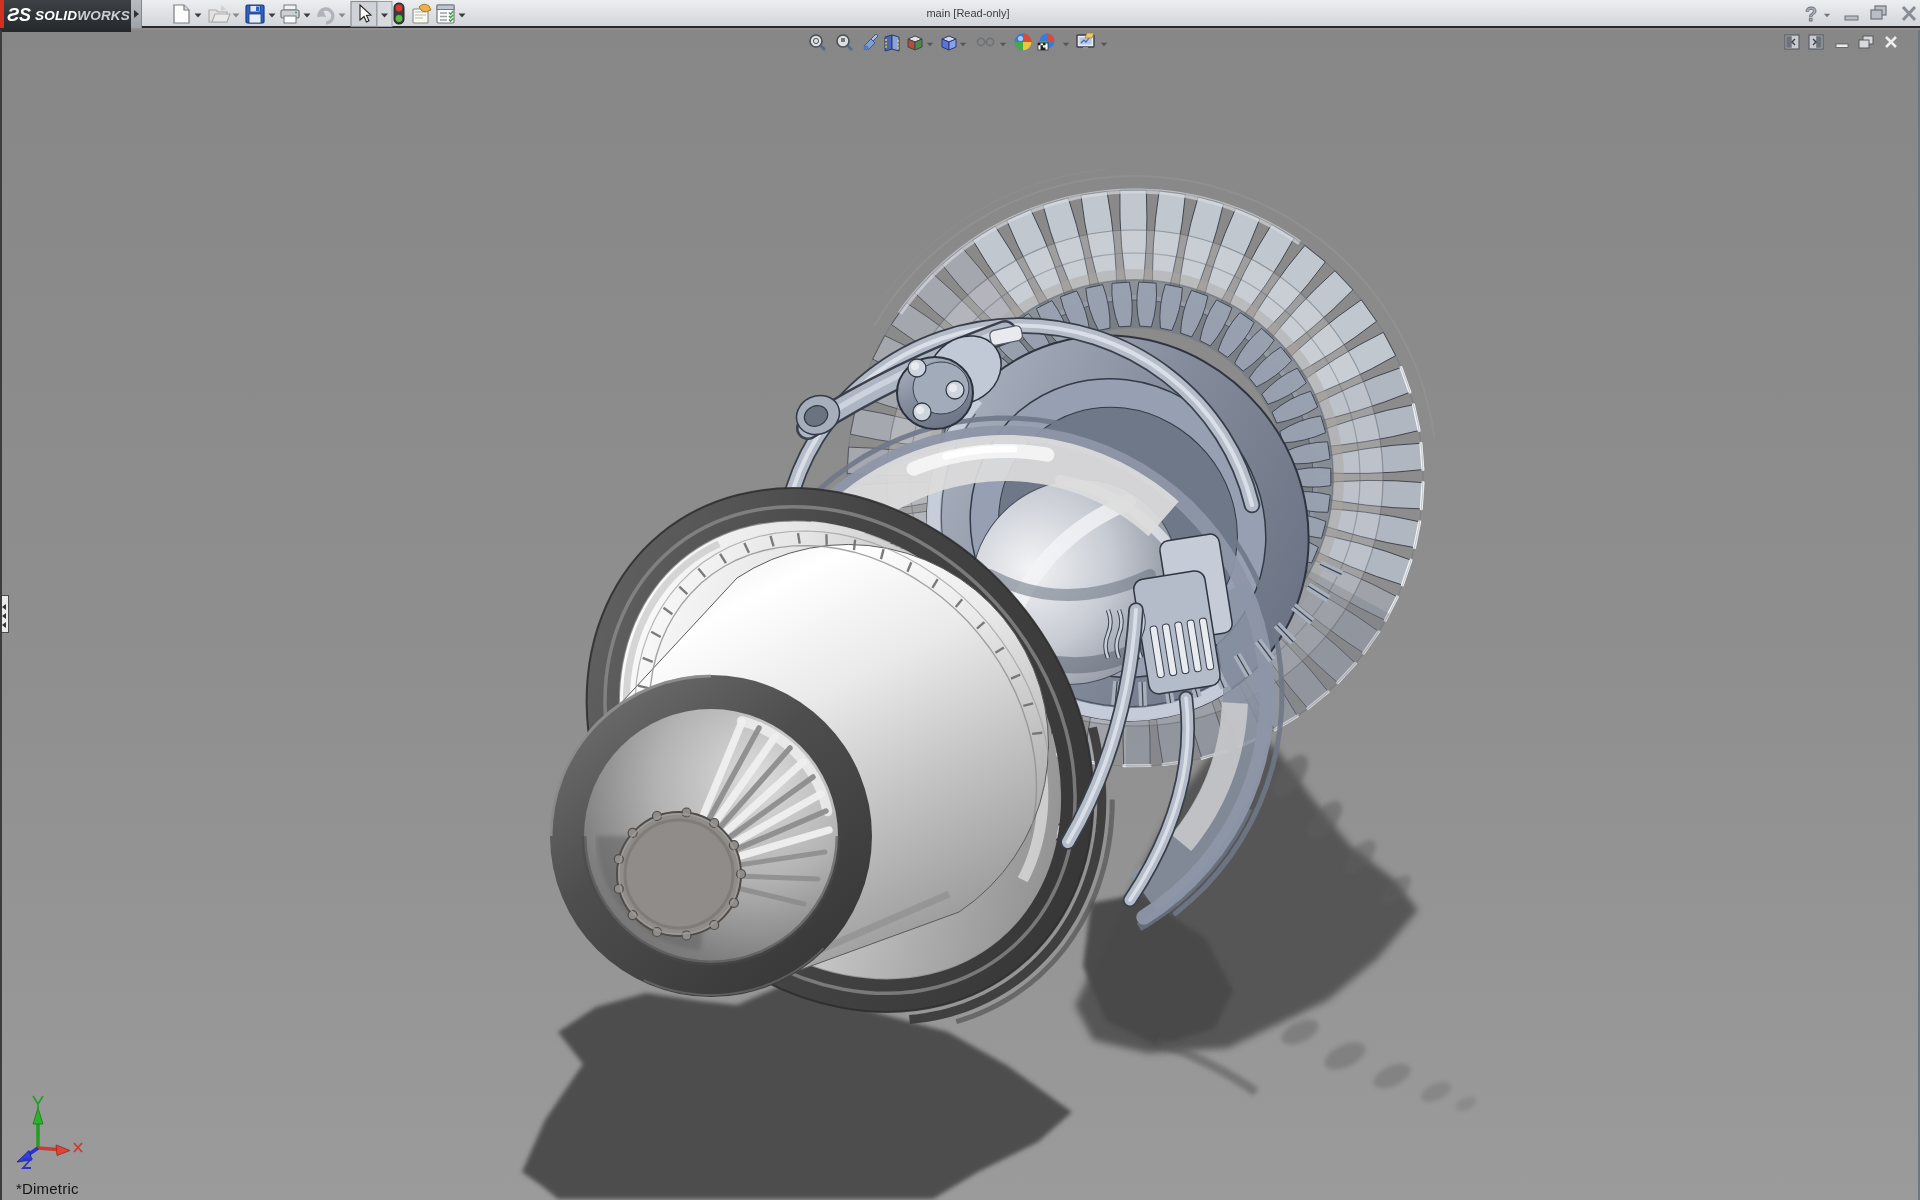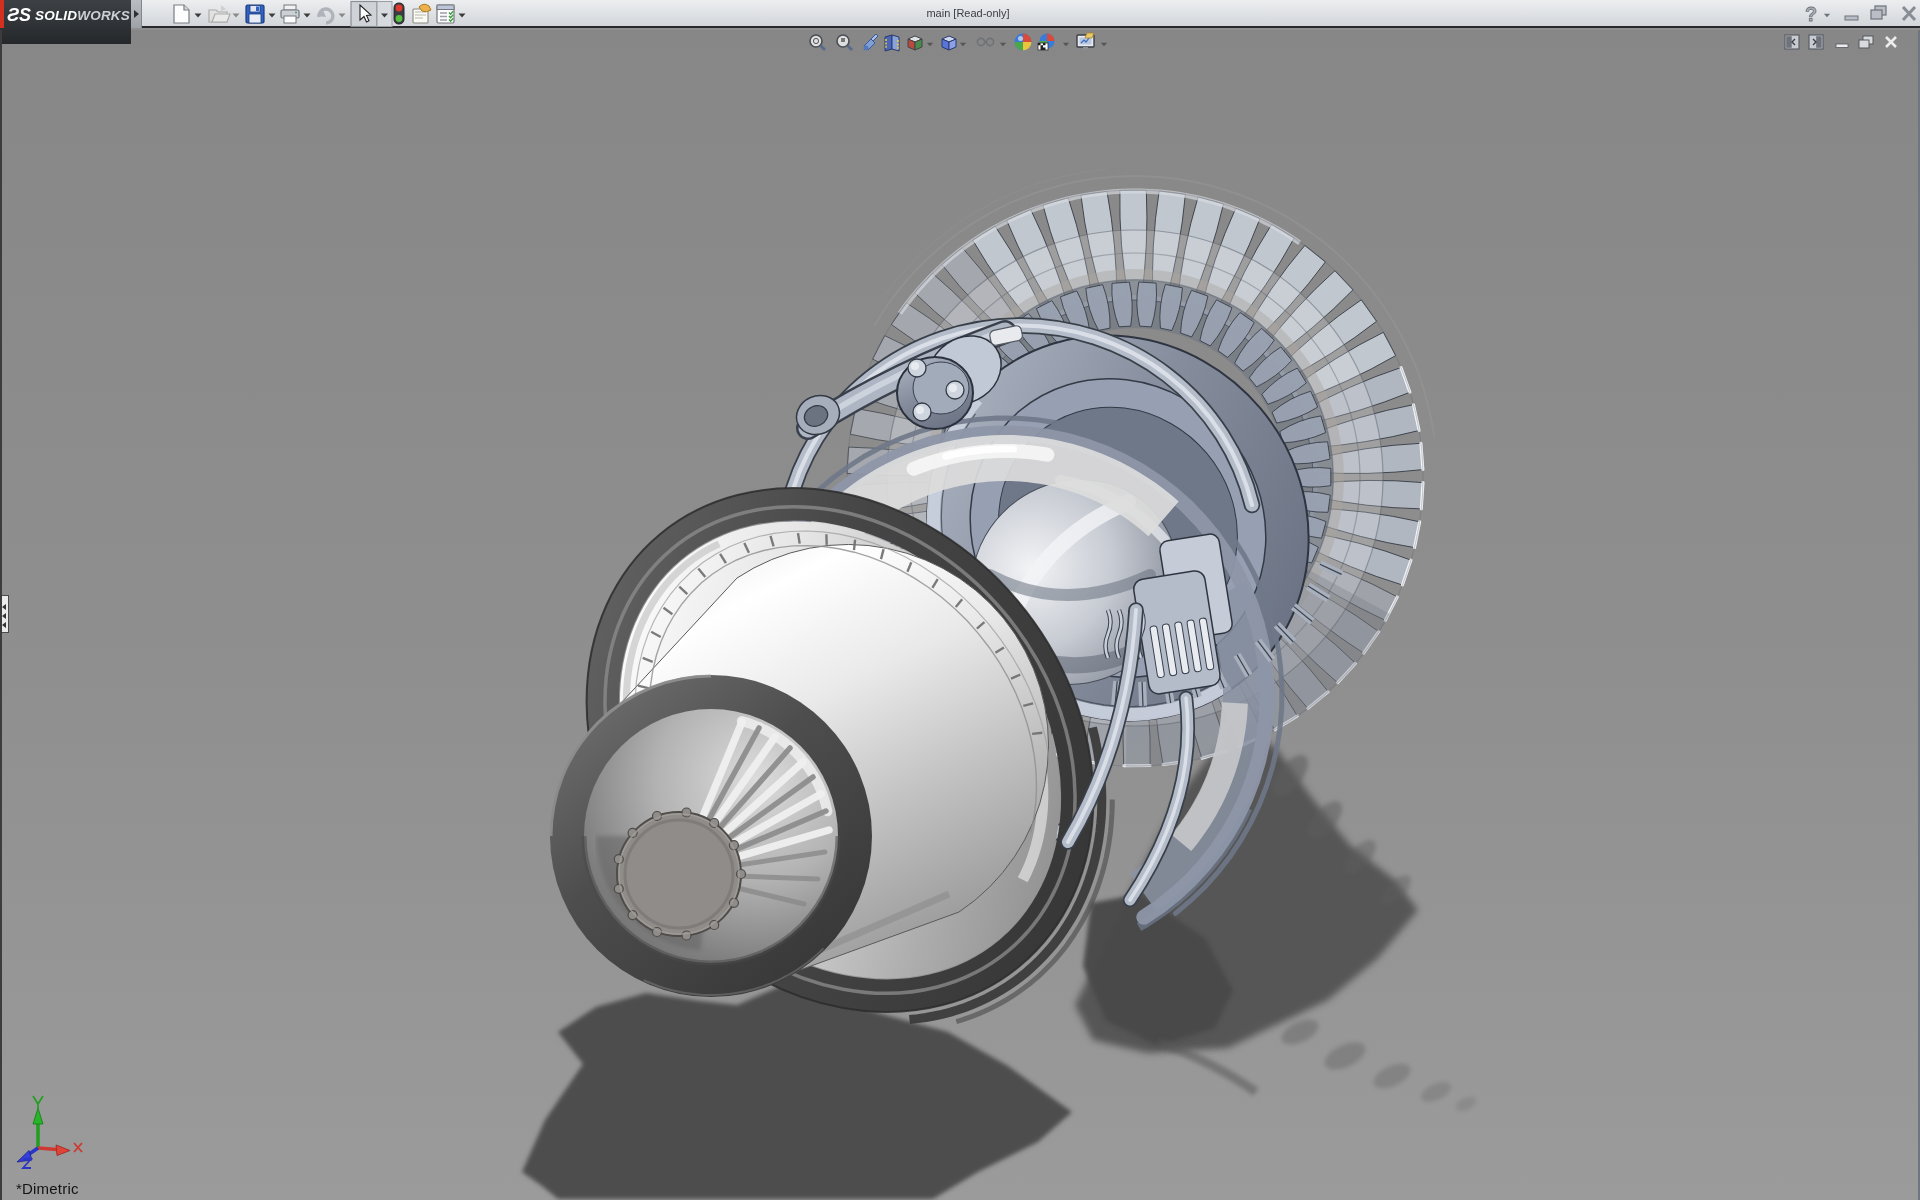--- a/index.html
+++ b/index.html
@@ -393,21 +393,21 @@
 <path d="M 1136,610 Q 1128,740 1068,842" stroke="#394049" stroke-width="15.5" fill="none" stroke-linecap="round"></path>
 <path d="M 1136,610 Q 1128,740 1068,842" stroke="#b4bcca" stroke-width="12" fill="none" stroke-linecap="round"></path>
 <path d="M 1136,610 Q 1128,740 1068,842" stroke="#dadfe7" stroke-width="3.84" fill="none" stroke-linecap="round"></path>
 <path d="M 1186,698 Q 1198,798 1130,900" stroke="#394049" stroke-width="14.5" fill="none" stroke-linecap="round"></path>
 <path d="M 1186,698 Q 1198,798 1130,900" stroke="#b4bcca" stroke-width="11" fill="none" stroke-linecap="round"></path>
 <path d="M 1186,698 Q 1198,798 1130,900" stroke="#dadfe7" stroke-width="3.52" fill="none" stroke-linecap="round"></path>
 </svg>
 </div>
 <div class="titlebar">
 
-<div style="position:absolute;left:0;top:0;width:131px;height:44px;background:linear-gradient(#3d4145,#24282b);overflow:hidden">
+<div style="position:absolute;left:0;top:0;width:131px;height:32px;background:linear-gradient(#3d4145,#24282b);overflow:hidden">
  <div style="position:absolute;left:0;top:0;width:4px;height:28px;background:#d4301f"></div>
  <svg width="131" height="28">
   <text x="7" y="21" font-family="Liberation Sans, sans-serif" font-size="18" font-style="italic" font-weight="bold" fill="#ffffff">ƧS</text>
   <text x="35" y="20" font-family="Liberation Sans, sans-serif" font-size="13.5" font-style="italic" font-weight="bold" fill="#ffffff" letter-spacing="0.2">SOLID<tspan fill="#cdd1d5">WORKS</tspan></text>
  </svg>
 </div>
 <div style="position:absolute;left:131px;top:0;width:11px;height:28px;background:linear-gradient(#b9bdc2,#9ea3a8);border-right:1px solid #83888e">
  <div style="position:absolute;left:3px;top:10px;width:0;height:0;border-left:5px solid #2e3236;border-top:4px solid transparent;border-bottom:4px solid transparent"></div>
 </div>
 

